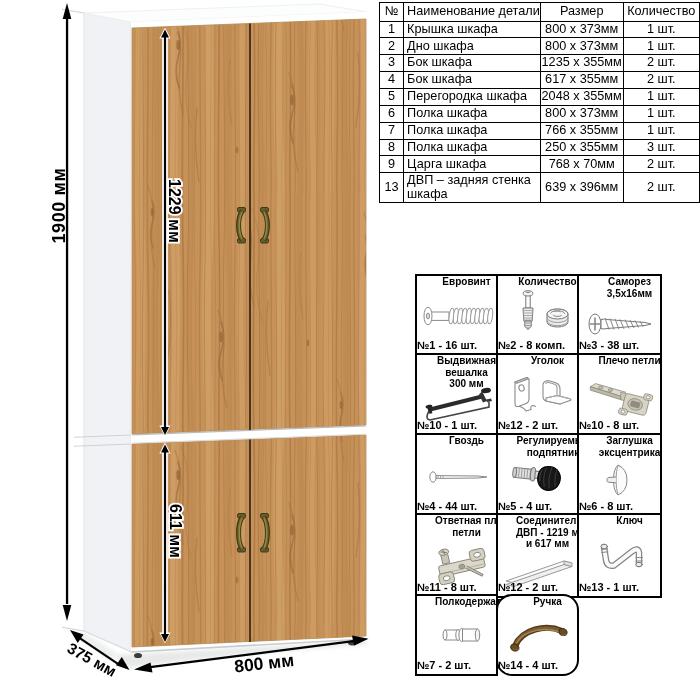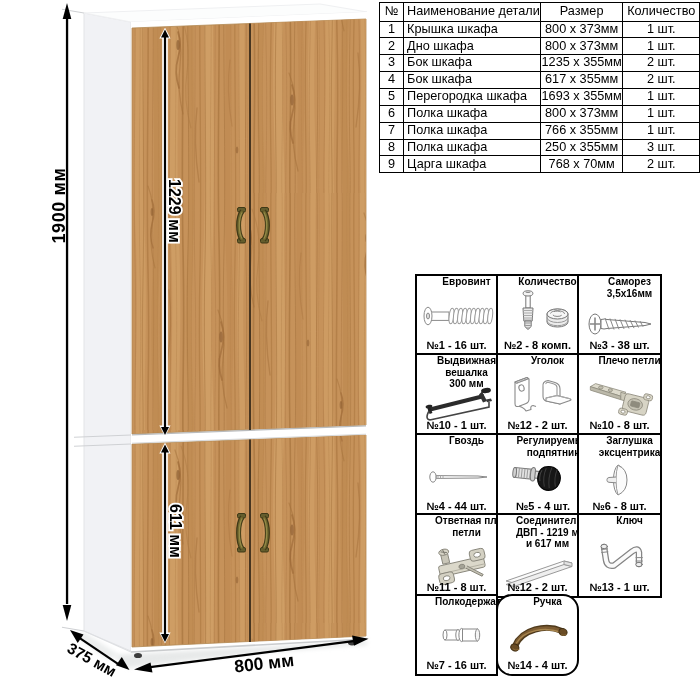--- a/index.html
+++ b/index.html
@@ -14,21 +14,21 @@
   white-space:nowrap;}
 #parts td.w{white-space:normal;}
 #parts td.c{text-align:center;padding:0;}
 #parts tr.h td{height:18.6px;}
 #parts tr.s td{height:16.85px;}
 #parts tr.d td{height:30.1px;}
 
 .cell{position:absolute;border:2px solid #000;background:#fff;}
 .cell .t{position:absolute;top:0;left:-2px;right:-2px;text-align:center;
   font-weight:bold;font-size:10px;line-height:11.5px;color:#000;white-space:nowrap;margin-left:20px;}
-.cell .n{position:absolute;bottom:3px;left:0;right:0;text-align:center;
+.cell .n{position:absolute;bottom:3px;left:0;right:0;
   font-weight:bold;font-size:11px;color:#000;}
 .cell svg{position:absolute;}
 </style>
 </head>
 <body>
 <div id="stage">
 
 <svg id="cabsvg" width="700" height="700" viewBox="0 0 700 700">
 <defs>
 <pattern id="wood" patternUnits="userSpaceOnUse" x="131" y="0" width="118" height="430">
@@ -241,21 +241,21 @@
         </tr>
 <tr class="s">
           <td class="c">4</td>
           <td>Бок шкафа</td>
           <td class="c">617 х 355мм</td>
           <td class="c">2 шт.</td>
         </tr>
 <tr class="s">
           <td class="c">5</td>
           <td>Перегородка шкафа</td>
-          <td class="c">1693 х 355мм</td>
+          <td class="c">2048 х 355мм</td>
           <td class="c">1 шт.</td>
         </tr>
 <tr class="s">
           <td class="c">6</td>
           <td>Полка шкафа</td>
           <td class="c">800 х 373мм</td>
           <td class="c">1 шт.</td>
         </tr>
 <tr class="s">
           <td class="c">7</td>
@@ -266,20 +266,26 @@
 <tr class="s">
           <td class="c">8</td>
           <td>Полка шкафа</td>
           <td class="c">250 х 355мм</td>
           <td class="c">3 шт.</td>
         </tr>
 <tr class="s">
           <td class="c">9</td>
           <td>Царга шкафа</td>
           <td class="c">768 х 70мм</td>
+          <td class="c">2 шт.</td>
+        </tr>
+<tr class="d">
+          <td class="c">13</td>
+          <td class="w">ДВП – задняя стенка шкафа</td>
+          <td class="c">639 х 396мм</td>
           <td class="c">2 шт.</td>
         </tr>
 </tbody>
     </table>
 
 <div id="hw">
 
 <div class="cell" style="left:415px;top:274px;width:83px;height:82px;">
  <div class="t">Евровинт</div>
  <svg style="left:3px;top:29px;" width="75" height="22" viewBox="0 0 75 22">
@@ -490,21 +496,21 @@
  <svg style="left:24px;top:28px;" width="44" height="22" viewBox="0 0 44 22">
   <g stroke="#888" fill="#fff">
    <rect x="4" y="6" width="13" height="10"></rect>
    <ellipse cx="4" cy="11" rx="2" ry="5"></ellipse>
    <ellipse cx="17" cy="11" rx="2.2" ry="5.5"></ellipse>
    <ellipse cx="20.5" cy="11" rx="2.6" ry="6.6"></ellipse>
    <rect x="21.5" y="5" width="15" height="12"></rect>
    <ellipse cx="36.5" cy="11" rx="2.2" ry="6" fill="#f4f4f4"></ellipse>
   </g>
  </svg>
- <div class="n">№7 - 16 шт.</div>
+ <div class="n">№7 - 2 шт.</div>
 </div>
 
 <div class="cell" style="left:496px;top:594px;width:83px;height:82px;border-radius:16px;">
  <div class="t">Ручка</div>
  <svg style="left:10px;top:24px;" width="64" height="34" viewBox="0 0 64 34">
   <g stroke-linecap="round">
    <path d="M7,26 C14,9 38,4 54,11" fill="none" stroke="#4f3a1c" stroke-width="6"></path>
    <path d="M7,25.6 C14,9 38,4.4 53.6,11" fill="none" stroke="#7d5c32" stroke-width="3.6"></path>
    <path d="M8.5,23 C16,10 37,6.6 52,12" fill="none" stroke="#a8864f" stroke-width="1.4"></path>
    <ellipse cx="6.8" cy="27.5" rx="4.2" ry="3.4" transform="rotate(20 6.8 27.5)" fill="#6a4c25" stroke="#3f2d12" stroke-width="1"></ellipse>

